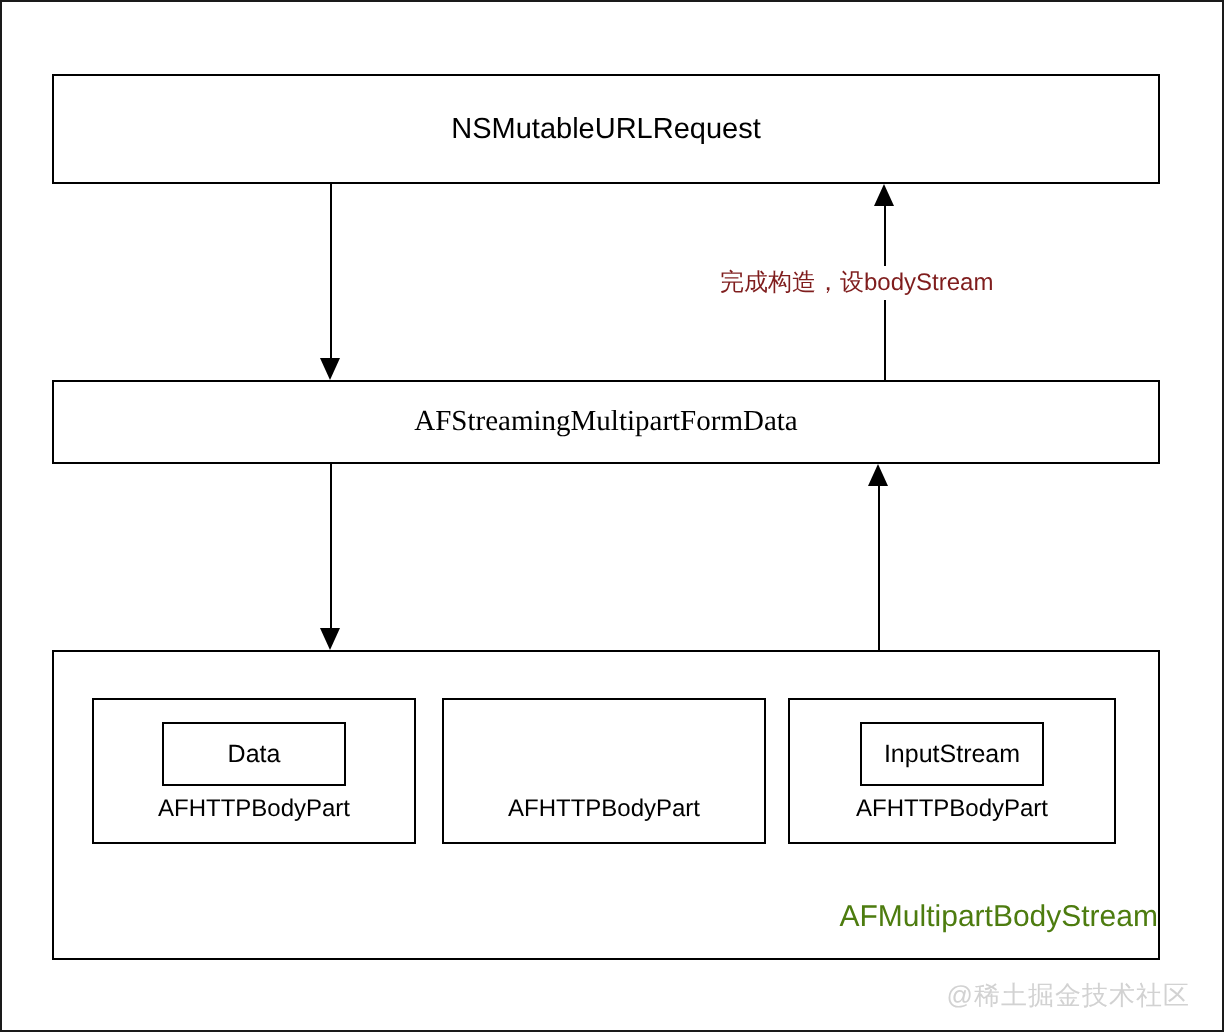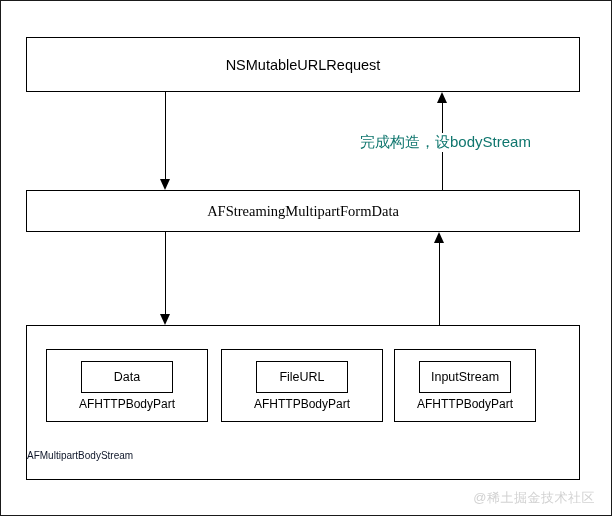--- a/index.html
+++ b/index.html
@@ -57,21 +57,21 @@
   .part-box {
     position: absolute;
     box-sizing: border-box;
     background: #ffffff;
     border: 1.6px solid #000000;
     top: 23px;
     height: 73px;
   }
   #part-data  { left: 19px;  width: 162px; }
   #part-file  { left: 194px; width: 162px; }
-  #part-input { left: 367px; width: 142px; }
+  #part-input { left: 367px; width: 164px; }
 
   .part-inner {
     position: absolute;
     box-sizing: border-box;
     background: #ffffff;
     border: 1.4px solid #000000;
     left: 50%;
     transform: translateX(-50%);
     top: 11px;
     height: 26px;
@@ -92,44 +92,44 @@
     text-align: center;
     font-size: 12px;
     color: #000000;
     white-space: nowrap;
   }
   #bodystream-label {
     position: absolute;
     left: 0;
     right: 0;
     top: 124px;
-    text-align: left;
-    font-size: 10px;
-    color: #0f172a;
+    text-align: right;
+    font-size: 15px;
+    color: #4d7c0f;
   }
 
   .edge-line {
     position: absolute;
     width: 1.6px;
     background: #000000;
   }
   .arrowhead {
     position: absolute;
     width: 0;
     height: 0;
     border-left: 5.5px solid transparent;
     border-right: 5.5px solid transparent;
   }
   .arrow-down { border-top: 11px solid #000000; }
   .arrow-up   { border-bottom: 11px solid #000000; }
 
   .edge-label {
     position: absolute;
-    font-size: 15px;
-    color: #0f766e;
+    font-size: 12px;
+    color: #7f1d1d;
     white-space: nowrap;
     background: #ffffff;
     padding: 0 3px;
   }
 
   #watermark {
     position: absolute;
     right: 16px;
     bottom: 8px;
     font-size: 13px;
@@ -165,21 +165,20 @@
   <div class="arrowhead arrow-up" style="left:432.8px; top:231px;"></div>
 
   <div class="node" id="node-bodystream">
 
     <div class="part-box" id="part-data">
       <div class="part-inner">Data</div>
       <div class="part-label">AFHTTPBodyPart</div>
     </div>
 
     <div class="part-box" id="part-file">
-      <div class="part-inner">FileURL</div>
       <div class="part-label">AFHTTPBodyPart</div>
     </div>
 
     <div class="part-box" id="part-input">
       <div class="part-inner">InputStream</div>
       <div class="part-label">AFHTTPBodyPart</div>
     </div>
 
     <div id="bodystream-label">AFMultipartBodyStream</div>
   </div>

